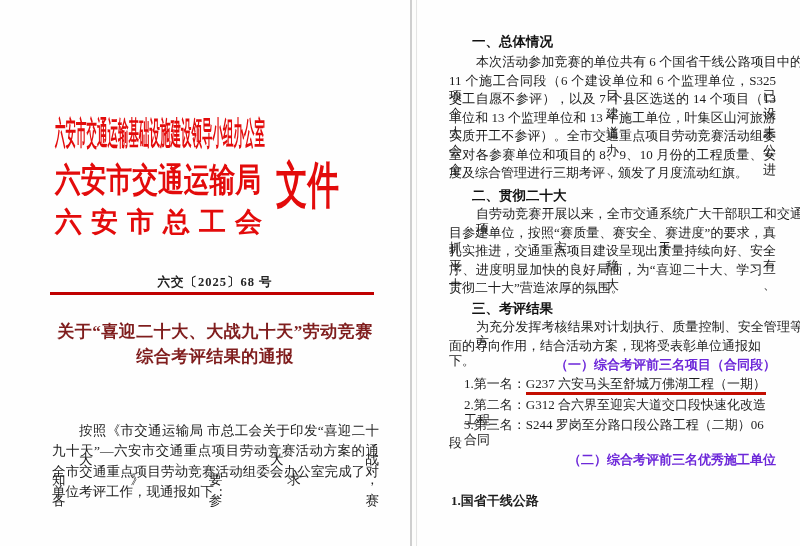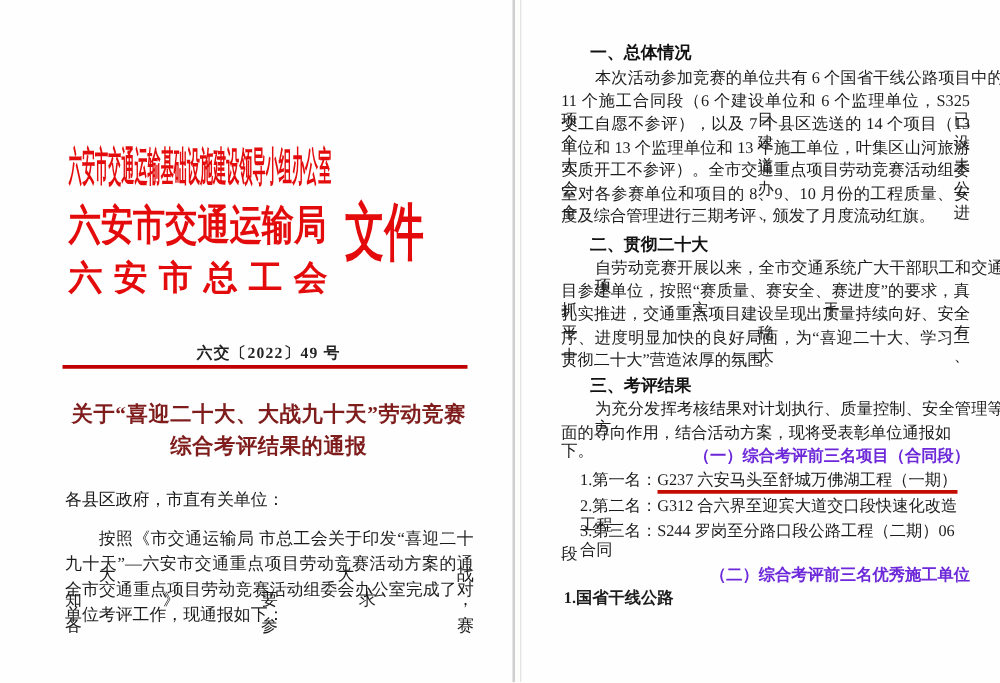--- a/index.html
+++ b/index.html
@@ -37,41 +37,40 @@
   .left-body .bl{height:20.4px;line-height:29px;}
   .j{text-align:justify;text-align-last:justify;}
   .f{padding-left:27px;}
 
   
   .rcol{position:absolute;left:31px;top:0;width:327px;font-size:13px;}
   .rcol > div{position:absolute;width:100%;line-height:15px;}
   .rh{font-weight:bold;padding-left:23px;width:304px !important;font-size:13.5px;color:#111;}
   .sub{font-weight:bold;padding-left:26px;width:301px !important;font-size:13px;color:#6d28d9;text-align:right;}
   .item{padding-left:15px;width:312px !important;}
-  .rlast{font-weight:bold;padding-left:2px;}
+  .rlast{font-weight:bold;padding-left:2px;margin-top:23px;}
   .u-red{border-bottom:3px solid var(--underline-red,#c30d00);padding-bottom:1px;}
 </style>
 </head>
 <body>
 
 <div class="canvas">
 
   <div class="page page-left">
     <div class="hdr hdr-office">六安市交通运输基础设施建设领导小组办公室</div>
     <div class="hdr hdr-bureau">六安市交通运输局</div>
     <div class="hdr hdr-docword">文件</div>
     <div class="hdr hdr-union">六安市总工会</div>
 
-    <div class="doc-number">六交〔2022〕49 号</div>
+    <div class="doc-number">六交〔2025〕68 号</div>
     <div class="red-line"></div>
 
     <div class="title title-1">关于“喜迎二十大、大战九十天”劳动竞赛</div>
     <div class="title title-2">综合考评结果的通报</div>
 
-    <div class="salutation">各县区政府，市直有关单位：</div>
 
     <div class="left-body">
       <div class="bl j f">按照《市交通运输局 市总工会关于印发“喜迎二十大、大战</div>
       <div class="bl j">九十天”—六安市交通重点项目劳动竞赛活动方案的通知》要求，</div>
       <div class="bl j">全市交通重点项目劳动竞赛活动组委会办公室完成了对各参赛</div>
       <div class="bl">单位考评工作，现通报如下：</div>
     </div>
   </div>
 
   <div class="divider-a"></div>

